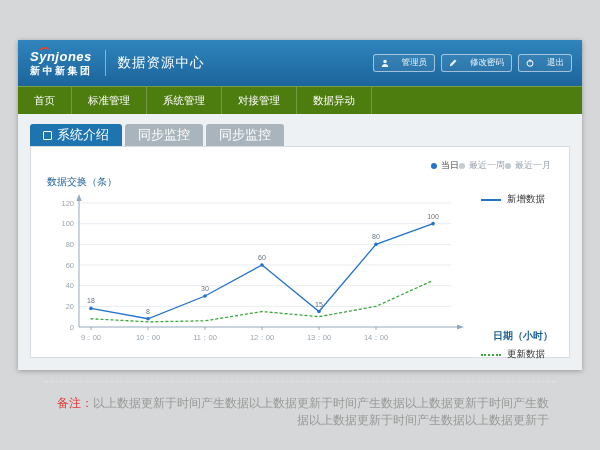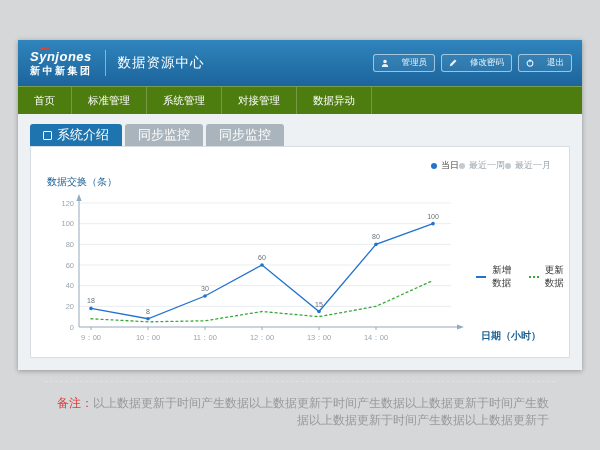--- a/index.html
+++ b/index.html
@@ -35,25 +35,25 @@
   .filters{position:absolute;top:12px;right:18px;display:flex;gap:0;}
   .filter{display:flex;align-items:center;gap:4px;font-size:9px;color:#9aa4ad;cursor:pointer;}
   .filter .dot{width:6px;height:6px;border-radius:50%;background:#c3cbd1;}
   .filter.active{color:#444;}
   .filter.active .dot{background:#2273cd;}
 
   .ylabel{font-size:10px;color:#1a5f93;margin:16px 0 4px 2px;}
 
   .chart-row{display:flex;align-items:flex-start;}
   .chart-svg-wrap{flex:0 0 auto;}
-  .chart-right{position:relative;width:82px;height:168px;display:flex;flex-direction:row;justify-content:center;gap:17px;padding-left:4px;box-sizing:border-box;}
+  .chart-right{position:relative;width:82px;height:168px;display:flex;flex-direction:column;justify-content:space-between;gap:17px;padding-left:4px;box-sizing:border-box;}
   .lg-item{display:flex;align-items:center;gap:6px;font-size:9.5px;color:#333;}
   .lg-line{width:20px;height:0;border-top:2px solid #2273cd;}
   .lg-line.dashed{border-top:2px dotted #3aa83a;}
-  .xlabel{position:absolute;left:4px;top:136px;font-size:10px;font-weight:bold;color:#1a5f93;white-space:nowrap;}
+  .xlabel{position:absolute;left:16px;top:136px;font-size:10px;font-weight:bold;color:#1a5f93;white-space:nowrap;}
 
   .note{margin-top:16px;border-top:1px dashed #dde2e7;padding:13px 6px 0;font-size:12px;color:#999;text-align:right;line-height:1.4;}
   .note .prefix{color:#e03b3b;}
   svg text{font-family:"Liberation Sans",sans-serif;}
 </style>
 </head>
 <body>
 
 <div class="page">
 

